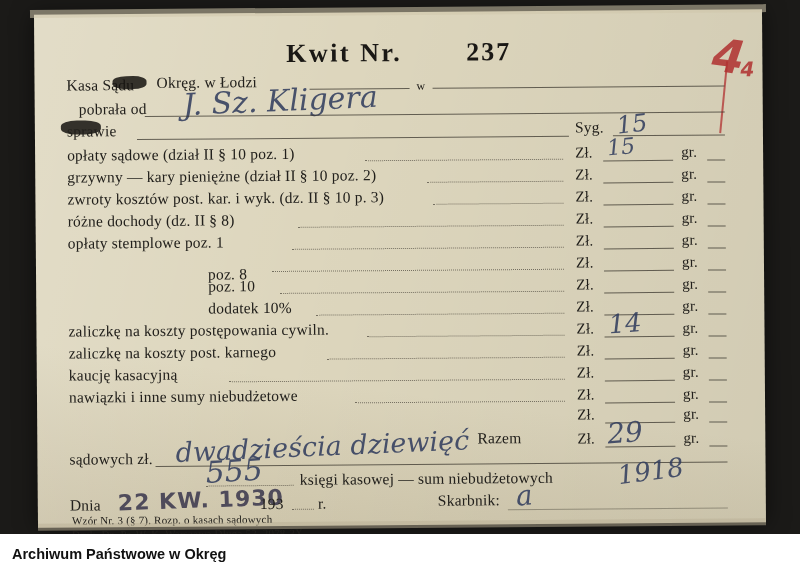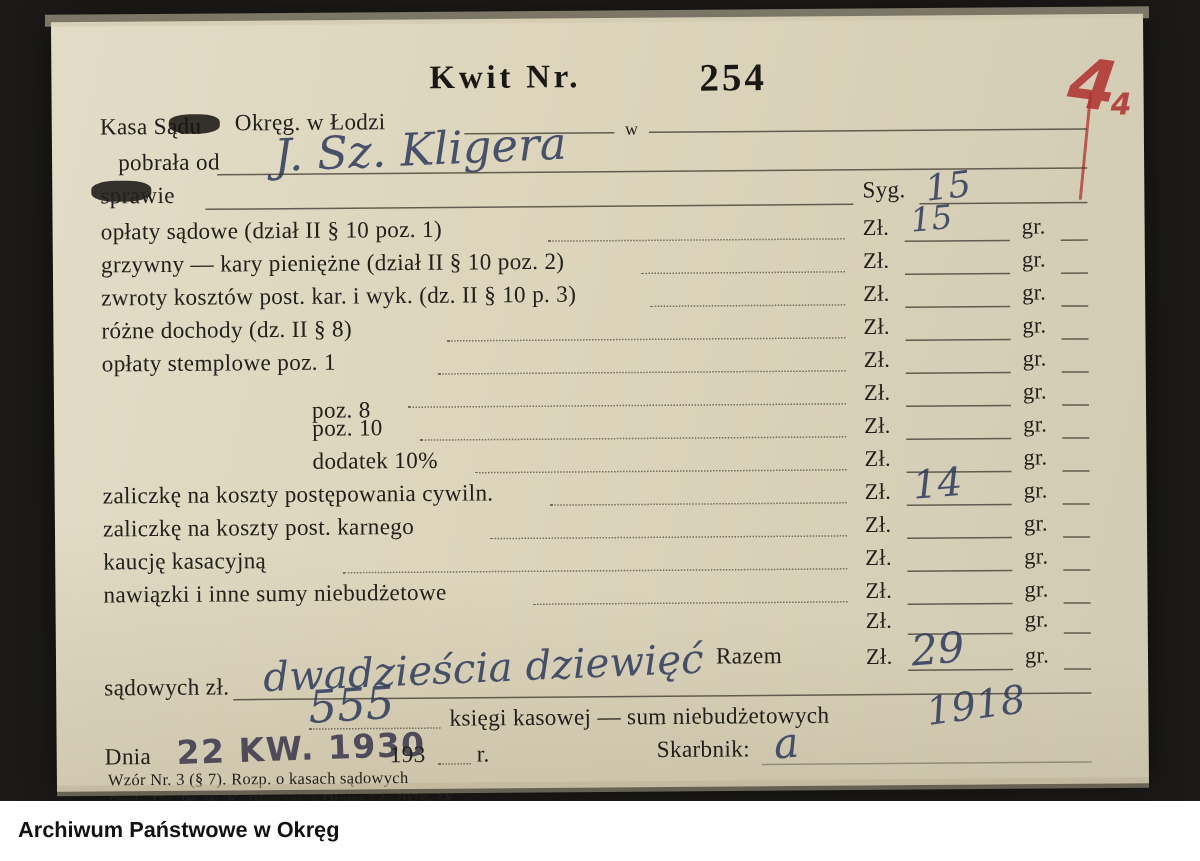--- a/index.html
+++ b/index.html
@@ -59,21 +59,21 @@
   
   .pr {
     position: absolute;
     color: #22201c;
     font-family: "Liberation Serif", serif;
     white-space: nowrap;
     letter-spacing: .2px;
   }
   .title {
     font-weight: bold;
-    font-size: 22px;
+    font-size: 26px;
     letter-spacing: 2.5px;
     color: #1a1815;
     text-align: center;
   }
   .titlenum {
     font-weight: bold;
     font-size: 26px;
     letter-spacing: 2px;
     color: #1a1815;
   }
@@ -141,21 +141,21 @@
 </style>
 </head>
 <body>
 
 <div id="scan">
 
   <div id="paper">
     <div class="inner">
 
       <div class="pr title" style="left:252px; top:26px;">Kwit Nr.</div>
-      <div class="pr titlenum" style="left:432px; top:26px;">254</div>
+      <div class="pr titlenum" style="left:432px; top:26px;">237</div>
 
       <div class="hw hw-red" style="left:678px; top:20px; font-size:46px; transform:rotate(8deg);">4</div>
       <div class="hw hw-red" style="left:706px; top:48px; font-size:20px;">4</div>
       <div class="rule" style="left:688px; top:52px; width:4px; height:72px; border-bottom:none; border-left:2px solid #b03030; opacity:.75; transform:rotate(6deg);"></div>
 
       <div class="pr lbl" style="left:32px; top:62px;">Kasa Sądu</div>
       <div class="smudge" style="left:78px; top:62px; width:34px; height:13px;"></div>
       <div class="pr lbl" style="left:122px; top:60px;">Okręg. w Łodzi</div>
       <div class="pr small" style="left:382px; top:67px;">w</div>
       <div class="rule" style="left:275px; top:76px; width:100px;"></div>

